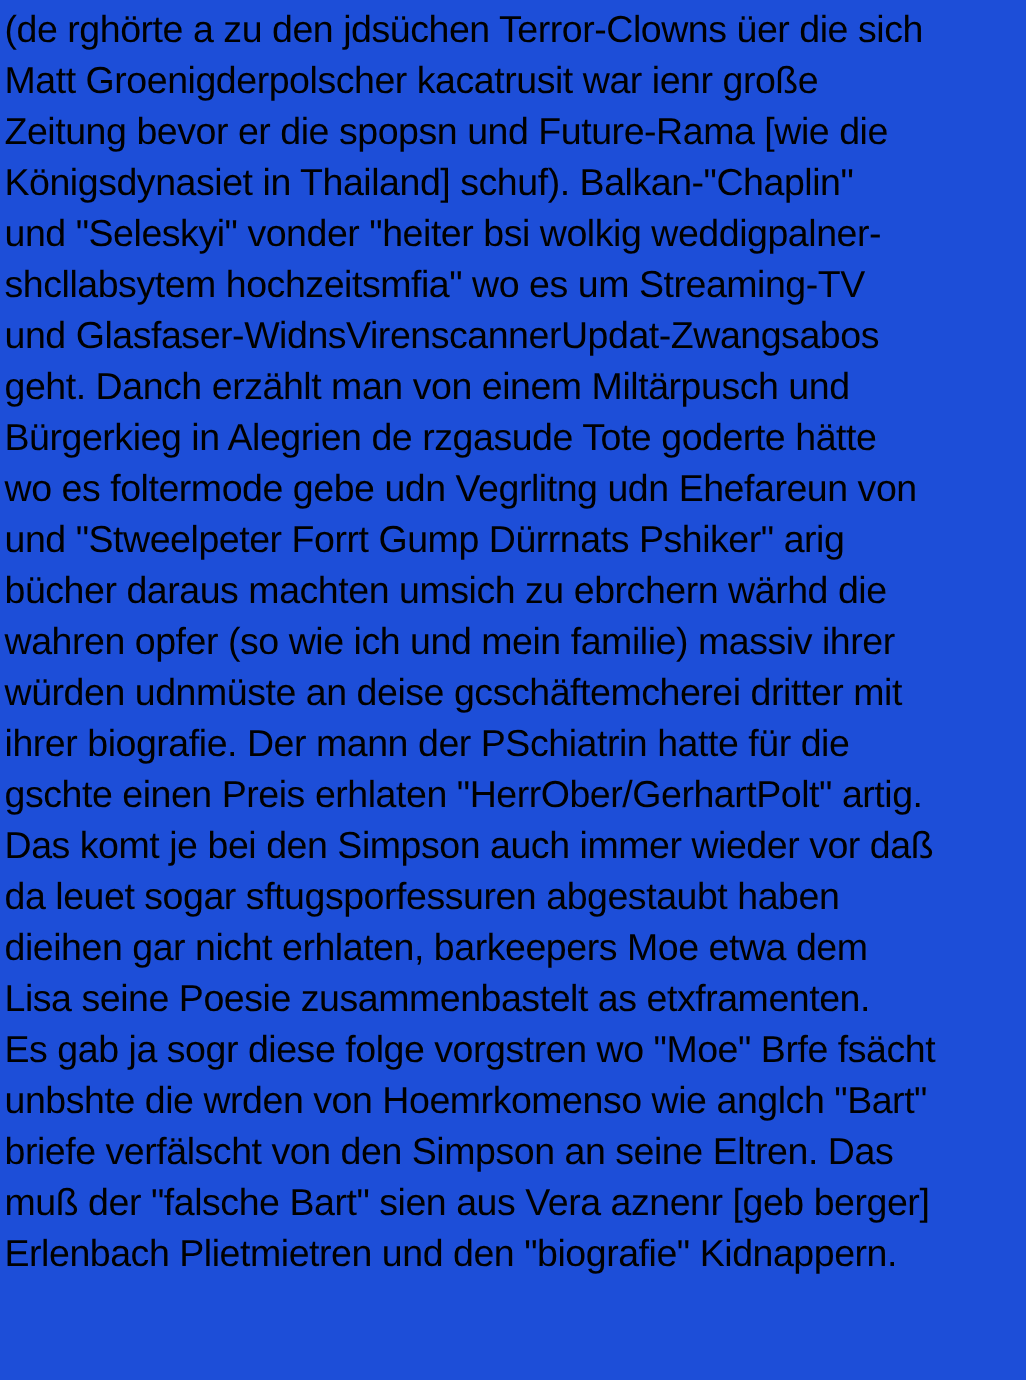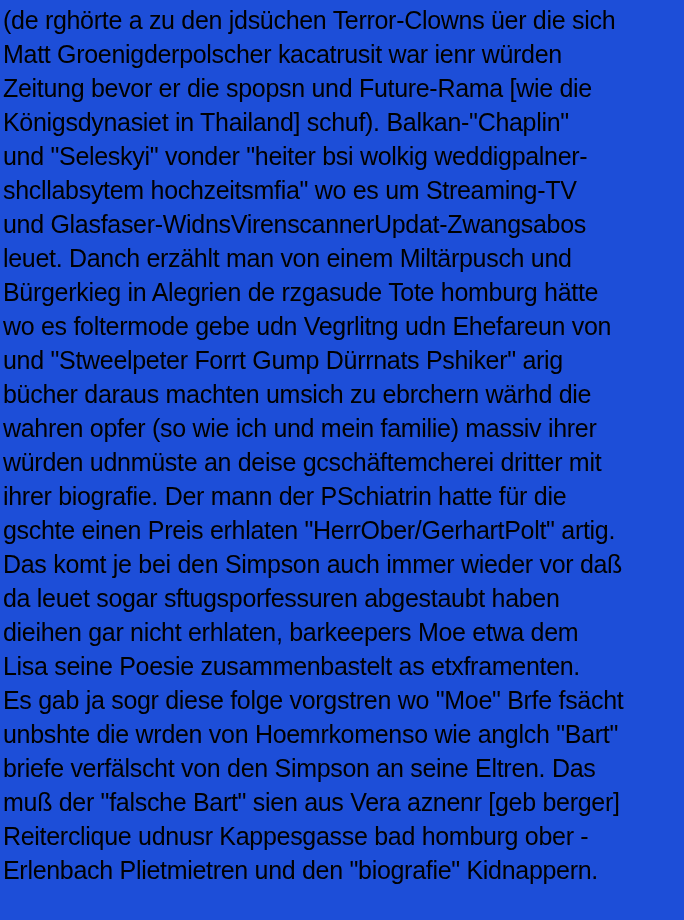--- a/index.html
+++ b/index.html
@@ -26,39 +26,38 @@
   .line {
     height: 34px;
   }
 </style>
 </head>
 <body>
 
 <div class="page">
   <div class="lines">
       <div class="line">(de rghörte a zu den jdsüchen Terror-Clowns üer die sich</div>
-      <div class="line">Matt Groenigderpolscher kacatrusit war ienr würden</div>
+      <div class="line">Matt Groenigderpolscher kacatrusit war ienr große</div>
       <div class="line">Zeitung bevor er die spopsn und Future-Rama [wie die</div>
       <div class="line">Königsdynasiet in Thailand] schuf). Balkan-"Chaplin"</div>
       <div class="line">und "Seleskyi" vonder "heiter bsi wolkig weddigpalner-</div>
       <div class="line">shcllabsytem hochzeitsmfia" wo es um Streaming-TV</div>
       <div class="line">und Glasfaser-WidnsVirenscannerUpdat-Zwangsabos</div>
-      <div class="line">leuet. Danch erzählt man von einem Miltärpusch und</div>
-      <div class="line">Bürgerkieg in Alegrien de rzgasude Tote homburg hätte</div>
+      <div class="line">geht. Danch erzählt man von einem Miltärpusch und</div>
+      <div class="line">Bürgerkieg in Alegrien de rzgasude Tote goderte hätte</div>
       <div class="line">wo es foltermode gebe udn Vegrlitng udn Ehefareun von</div>
       <div class="line">und "Stweelpeter Forrt Gump Dürrnats Pshiker" arig</div>
       <div class="line">bücher daraus machten umsich zu ebrchern wärhd die</div>
       <div class="line">wahren opfer (so wie ich und mein familie) massiv ihrer</div>
       <div class="line">würden udnmüste an deise gcschäftemcherei dritter mit</div>
       <div class="line">ihrer biografie. Der mann der PSchiatrin hatte für die</div>
       <div class="line">gschte einen Preis erhlaten "HerrOber/GerhartPolt" artig.</div>
       <div class="line">Das komt je bei den Simpson auch immer wieder vor daß</div>
       <div class="line">da leuet sogar sftugsporfessuren abgestaubt haben</div>
       <div class="line">dieihen gar nicht erhlaten, barkeepers Moe etwa dem</div>
       <div class="line">Lisa seine Poesie zusammenbastelt as etxframenten.</div>
       <div class="line">Es gab ja sogr diese folge vorgstren wo "Moe" Brfe fsächt</div>
       <div class="line">unbshte die wrden von Hoemrkomenso wie anglch "Bart"</div>
       <div class="line">briefe verfälscht von den Simpson an seine Eltren. Das</div>
       <div class="line">muß der "falsche Bart" sien aus Vera aznenr [geb berger]</div>
-      <div class="line">Reiterclique udnusr Kappesgasse bad homburg ober -</div>
       <div class="line">Erlenbach Plietmietren und den "biografie" Kidnappern.</div>
     </div>
 </div>
 
 </body></html>

